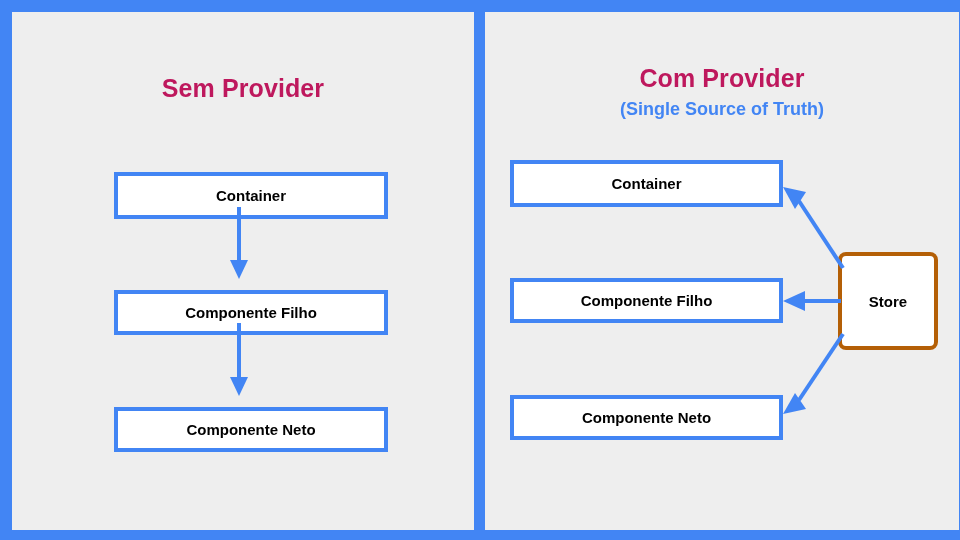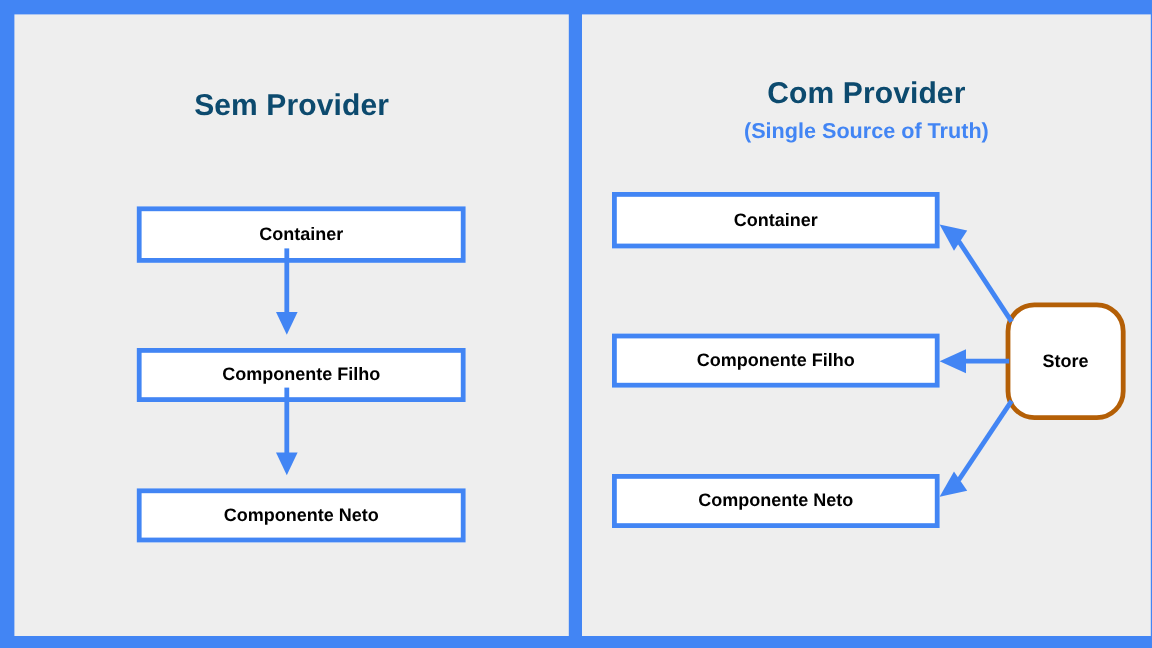--- a/index.html
+++ b/index.html
@@ -23,21 +23,21 @@
     top: 12px;
     height: 518px;
   }
   #panel-left  { left: 12px;  width: 462px; }
   #panel-right { left: 485px; width: 474px; }
 
   .panel-title {
     position: absolute;
     width: 100%;
     text-align: center;
-    color: #0c4a6e;
+    color: #be185d;
     font-weight: bold;
     font-size: 25px;
     letter-spacing: 0.1px;
     white-space: nowrap;
   }
   .panel-subtitle {
     position: absolute;
     width: 100%;
     text-align: center;
     color: #4285f4;
@@ -59,21 +59,21 @@
     justify-content: center;
     color: #000000;
     font-weight: bold;
     font-size: 15px;
     white-space: nowrap;
   }
   .store-box {
     position: absolute;
     background: #ffffff;
     border: 4px solid #b45f06;
-    border-radius: 24px;
+    border-radius: 8px;
     box-sizing: border-box;
     display: flex;
     align-items: center;
     justify-content: center;
     color: #000000;
     font-weight: bold;
     font-size: 15px;
     white-space: nowrap;
   }
 

